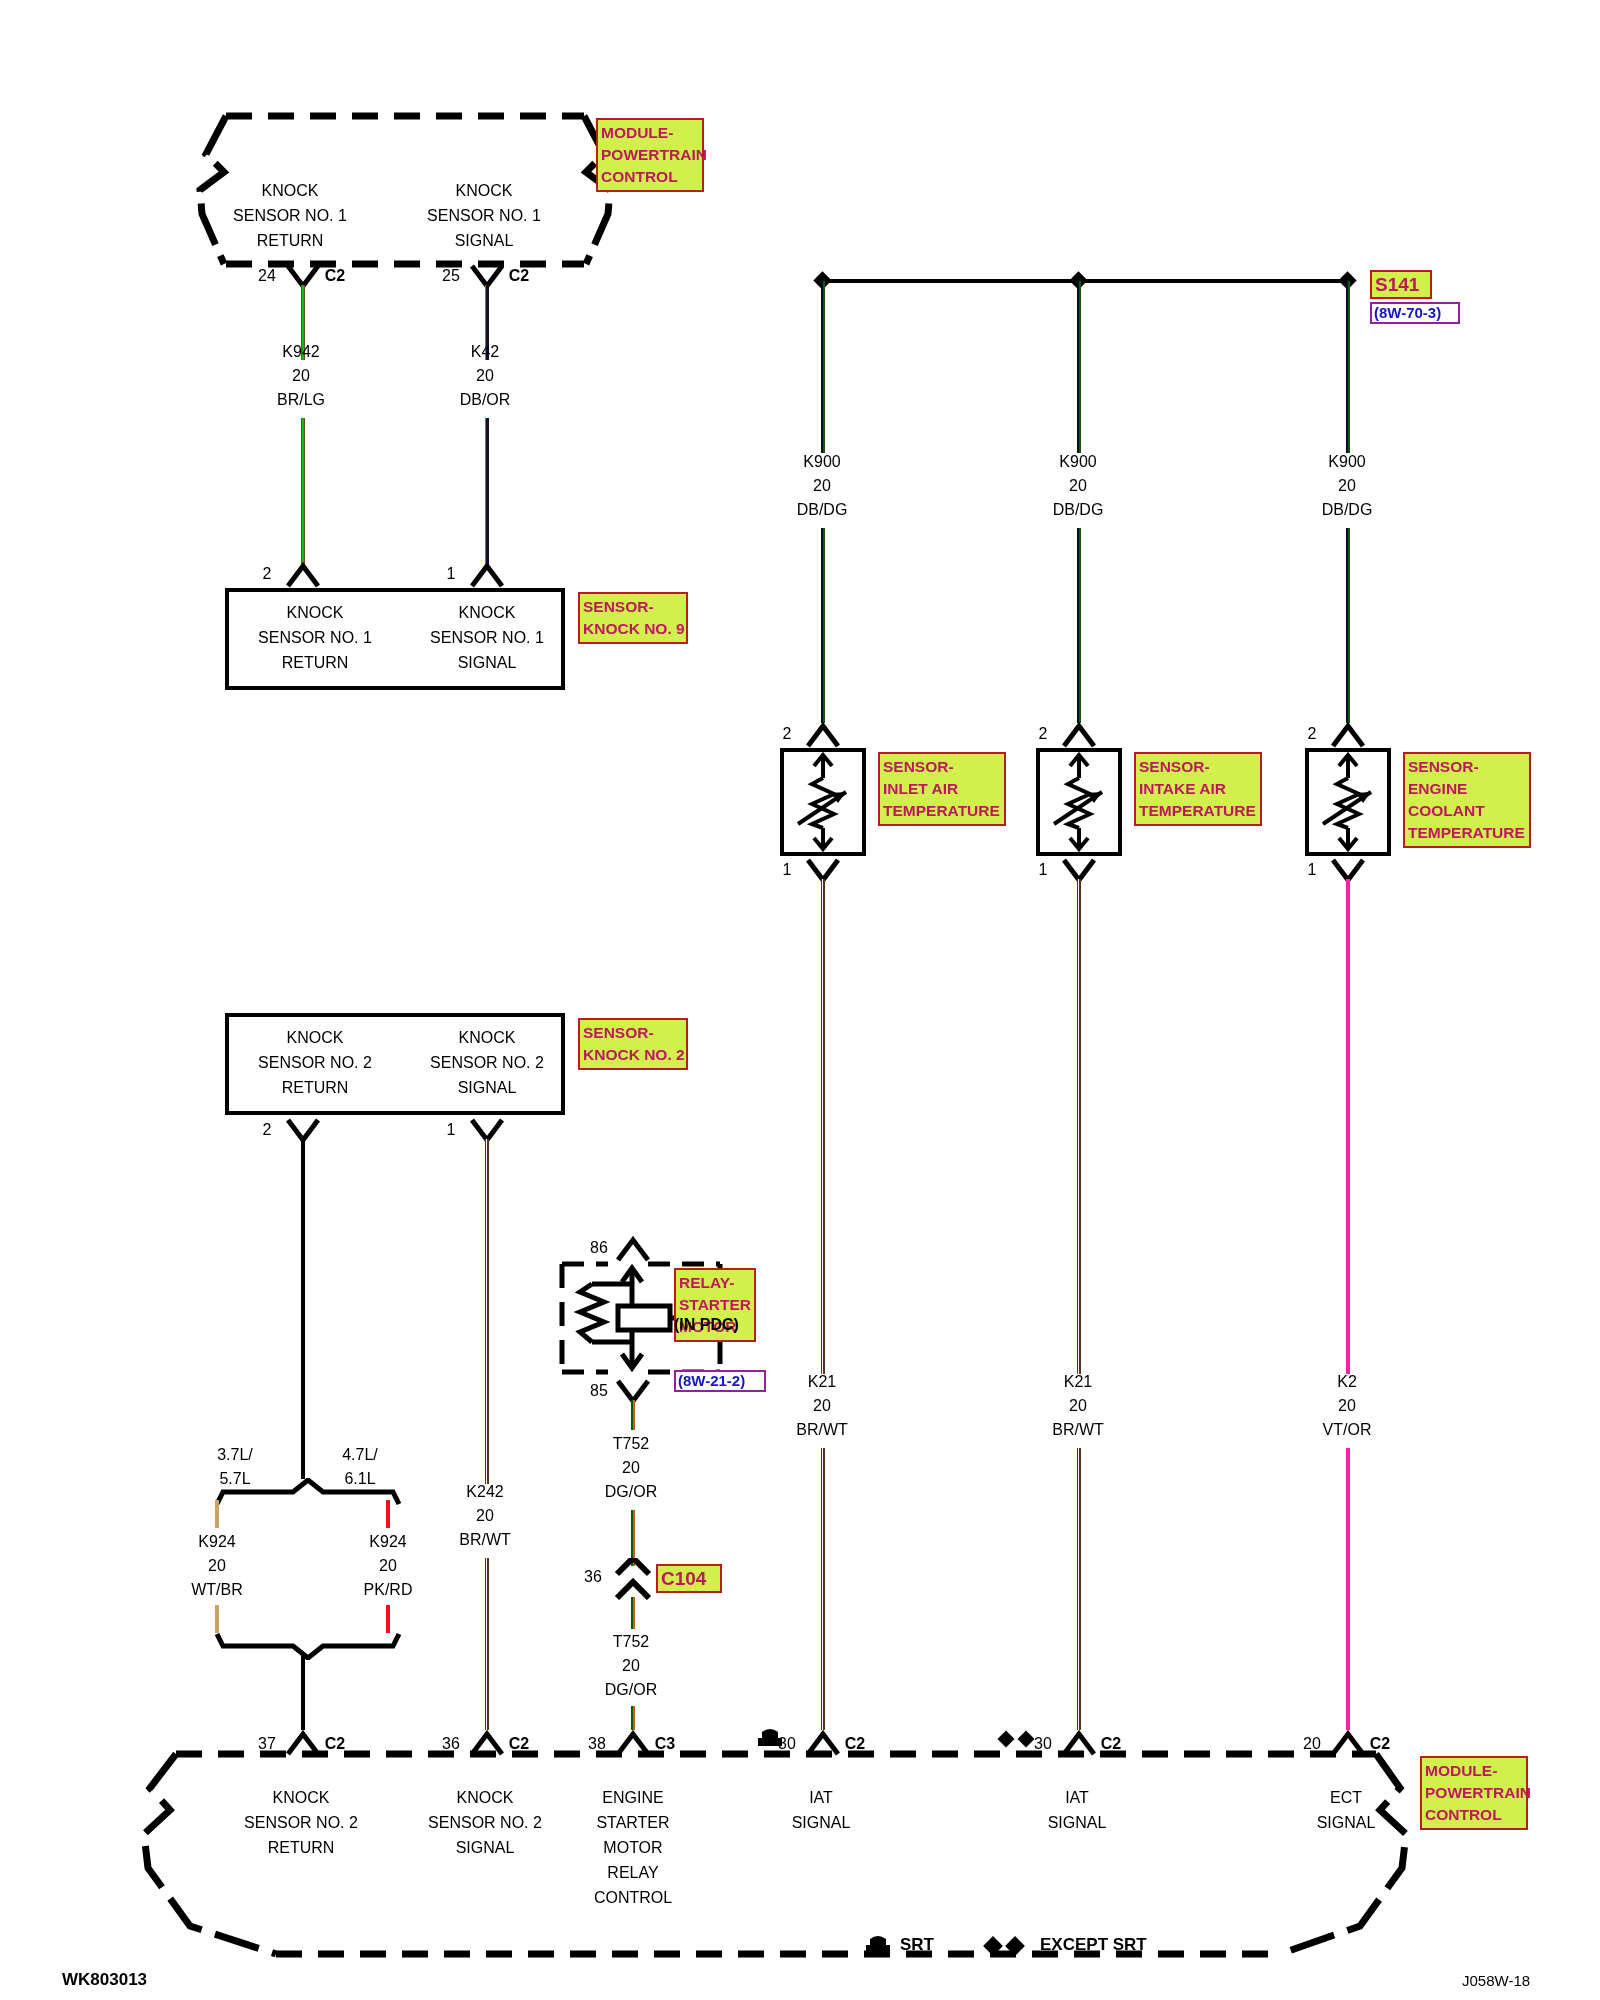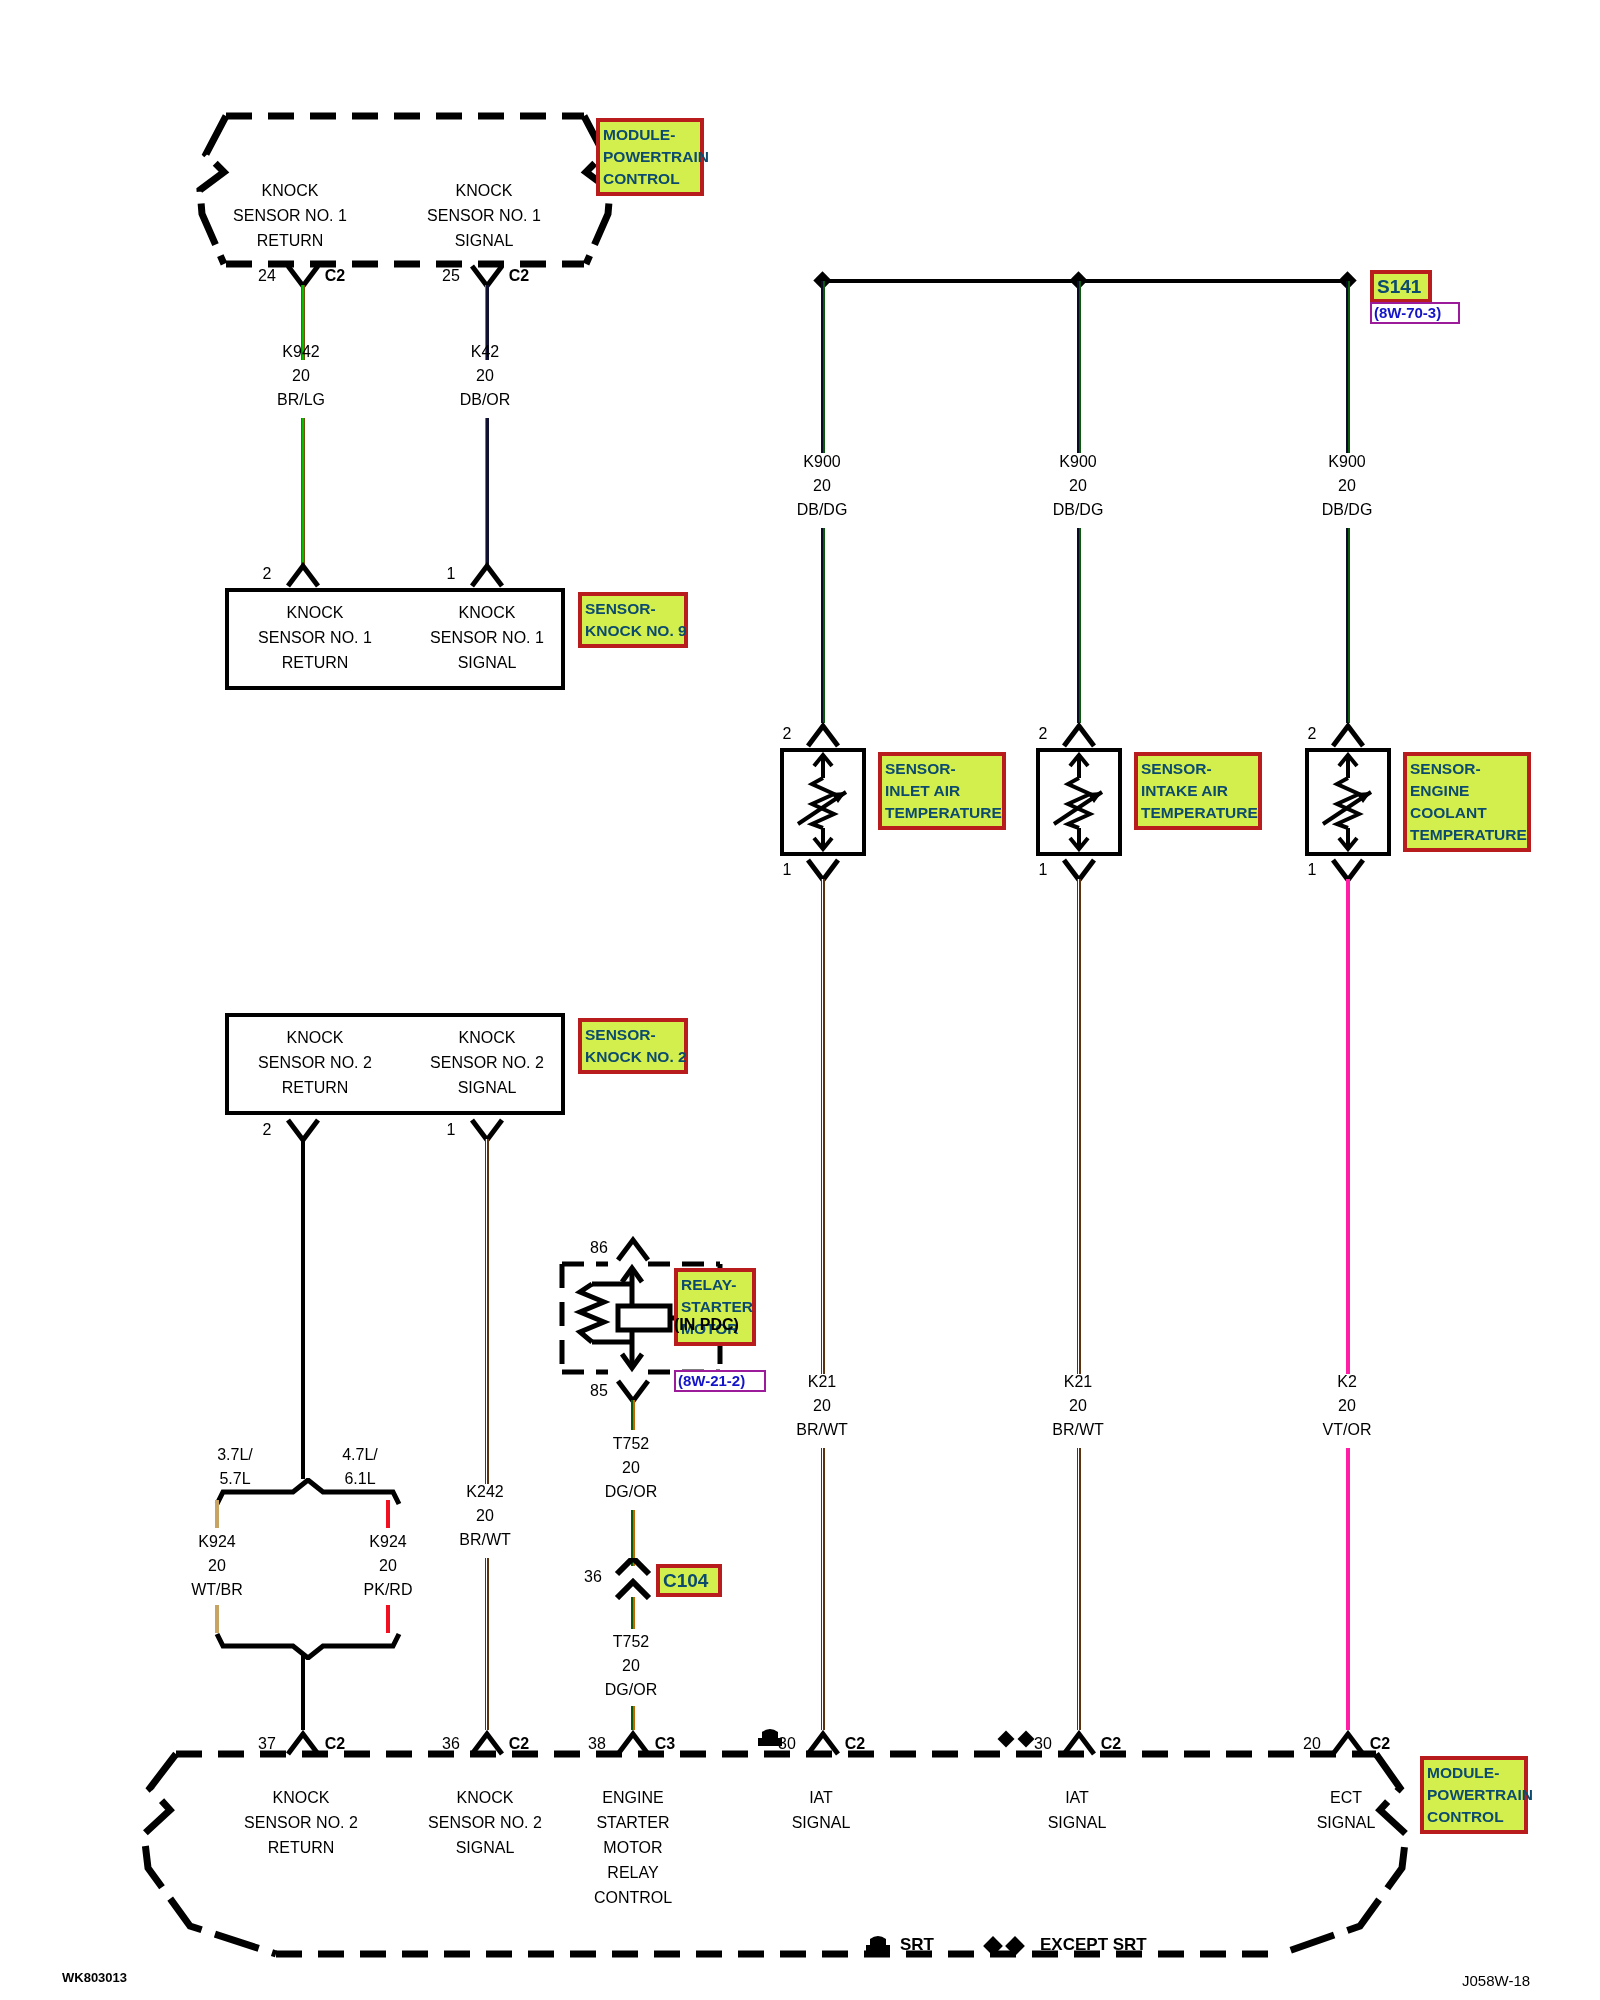--- a/index.html
+++ b/index.html
@@ -14,36 +14,36 @@
   .hdr{position:absolute;left:0;top:0;width:1600px;height:70px;}
   .hdr-left{position:absolute;left:68px;top:8px;font-size:23px;font-weight:bold;letter-spacing:.5px;}
   .hdr-title{position:absolute;left:600px;top:10px;width:400px;text-align:center;font-size:21px;font-weight:bold;}
   .hdr-sub{position:absolute;left:600px;top:44px;width:400px;text-align:center;font-size:21px;font-weight:bold;}
   .hdr-right{position:absolute;left:1400px;top:8px;font-size:23px;font-weight:bold;}
   .hdr-rule{position:absolute;height:6px;background:#000;top:22px;}
   .hdr-rule.l{left:220px;width:360px;}
   .hdr-rule.r{left:1022px;width:348px;}
 
   
-  .ftr-left{position:absolute;left:62px;top:1970px;font-size:13px;font-weight:bold;}
+  .ftr-left{position:absolute;left:62px;top:1970px;font-size:17px;font-weight:bold;}
   .ftr-right{position:absolute;left:1462px;top:1972px;font-size:15px;}
 
   
   .wire{position:absolute;width:4px;background:#000;}
   .hwire{position:absolute;height:4px;background:#000;}
   .box{position:absolute;border:4px solid #000;background:#fff;box-sizing:border-box;}
   .boxtxt{position:absolute;text-align:center;font-size:16px;line-height:25px;white-space:nowrap;}
   .lbl{position:absolute;text-align:center;font-size:16px;line-height:24px;white-space:nowrap;}
   .lbl-b{font-weight:bold;}
 
   
   .chip{
-    position:absolute;background:#d2ef4e;border:4px solid #b91c1c;
+    position:absolute;background:#d2ef4e;border:2px solid #b91c1c;
     font-size:15.5px;font-weight:bold;line-height:22px;
-    padding:2px 3px;box-sizing:border-box;white-space:nowrap;color:#0c4a6e;
+    padding:2px 3px;box-sizing:border-box;white-space:nowrap;color:#be185d;
   }
   .chip.small{font-size:19px;line-height:21px;}
   
   .ref{
     position:absolute;background:#fff;border:2px solid #9b1b9b;
     color:#1414c8;font-size:15px;font-weight:bold;line-height:18px;
     padding:0px 2px;box-sizing:border-box;white-space:nowrap;
   }
   .plain{position:absolute;font-size:16px;font-weight:bold;white-space:nowrap;}
 

